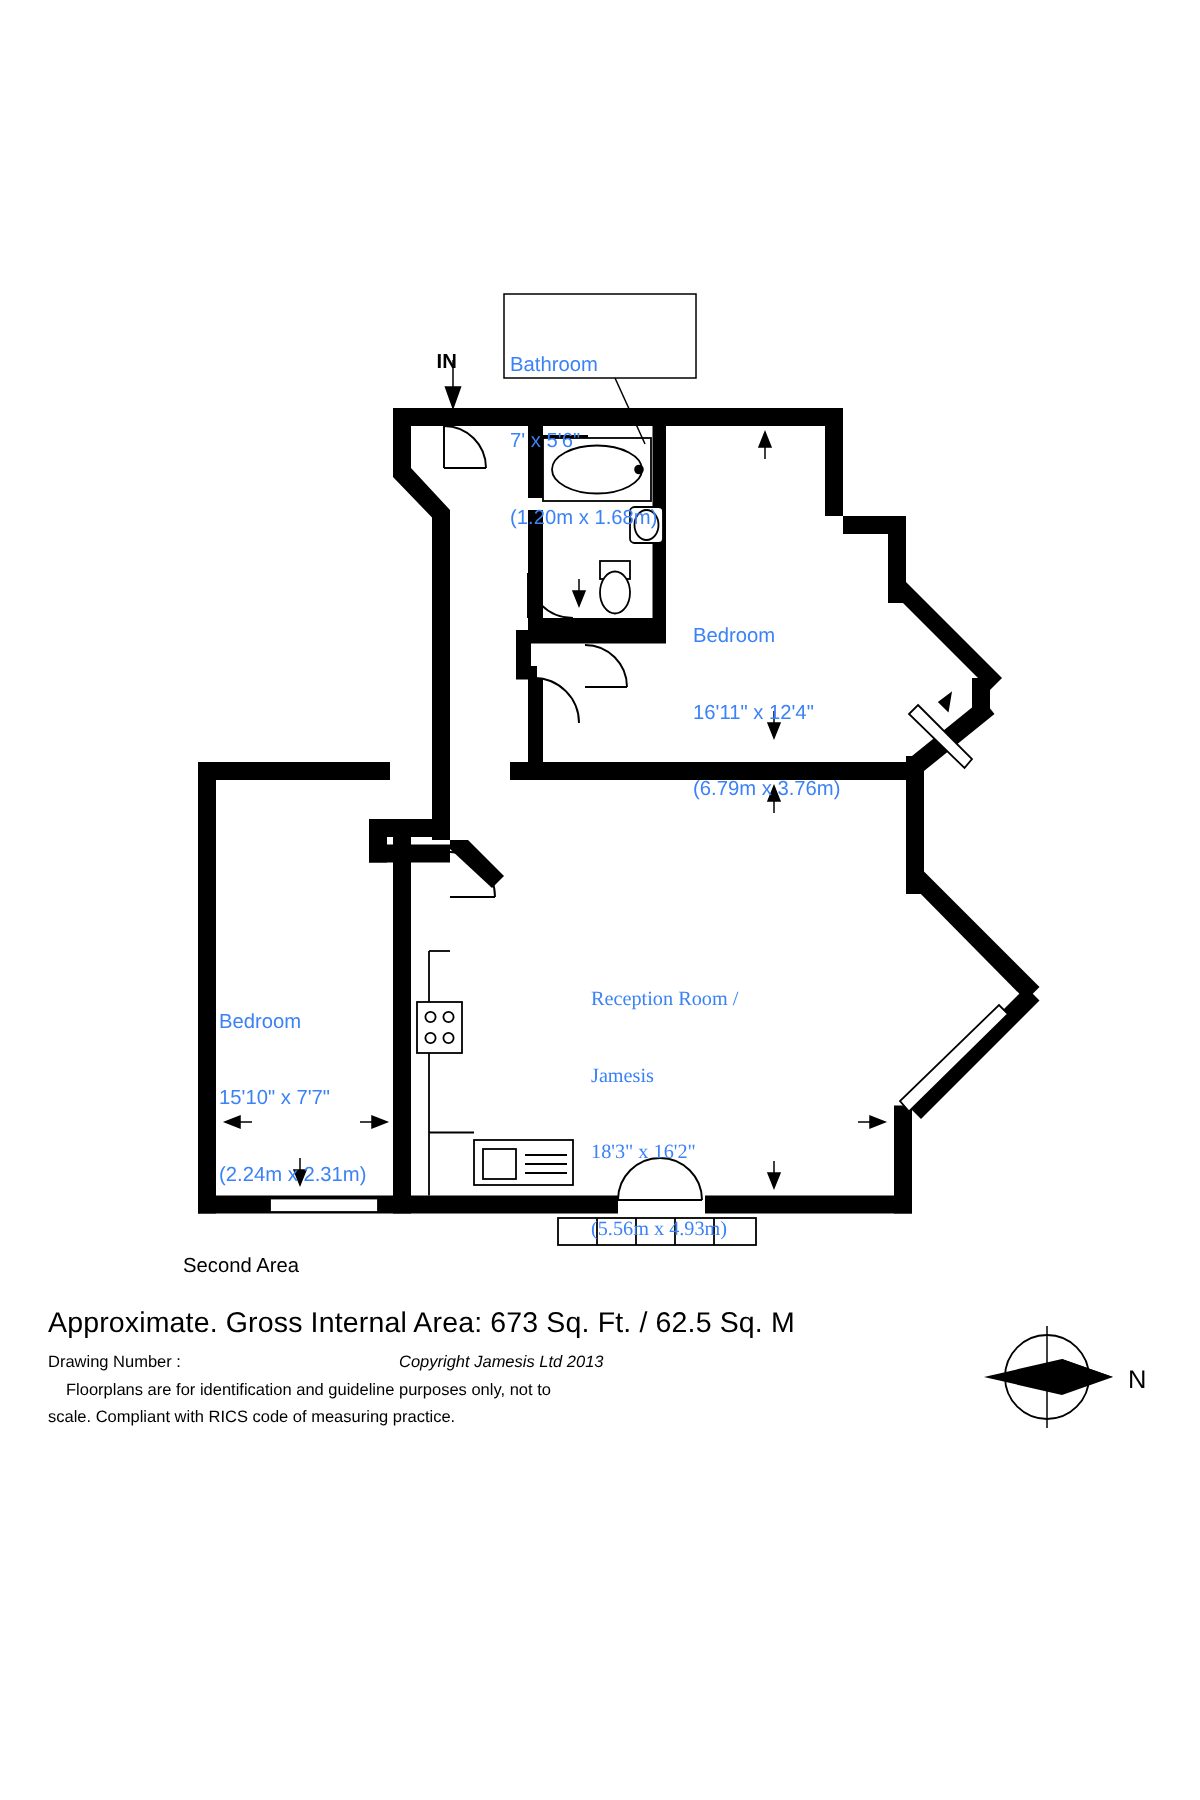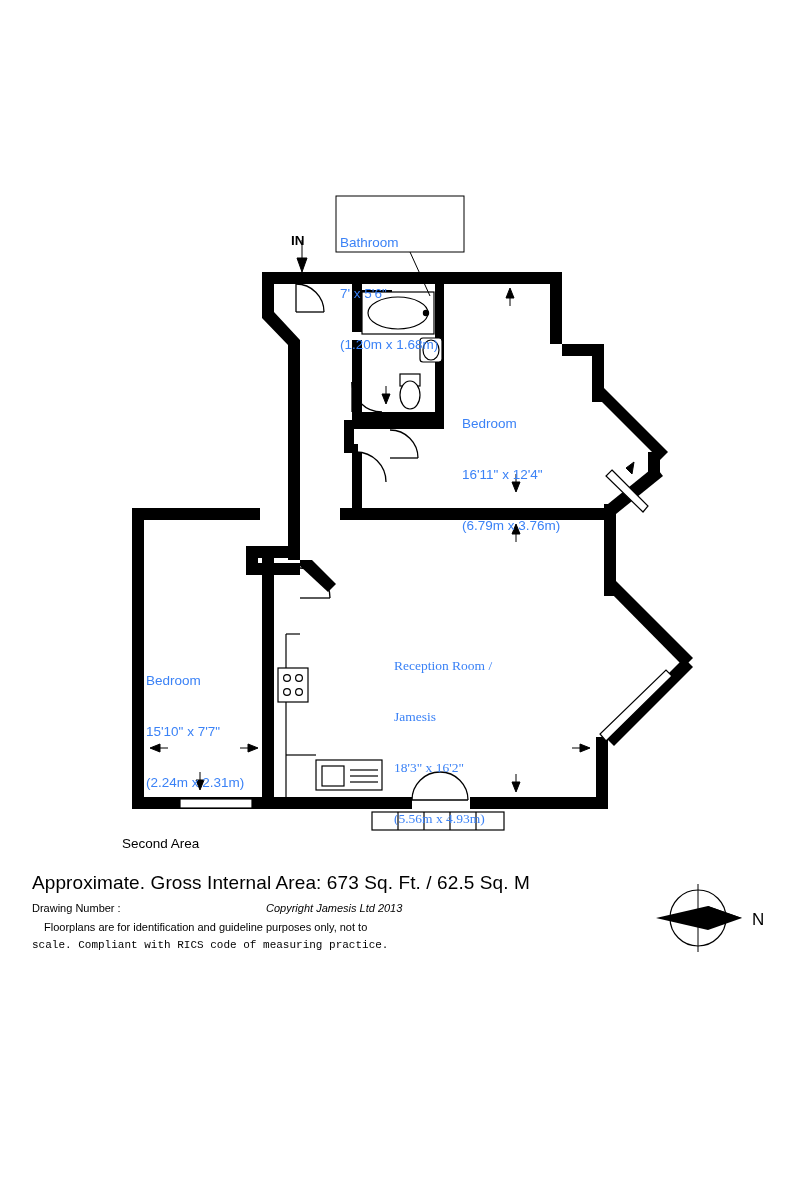--- a/index.html
+++ b/index.html
@@ -260,21 +260,21 @@
     <span>(5.56m x 4.93m)</span>
   </div>
 
   <div class="floor-label">Second Area</div>
 
   <div class="footer-main">Approximate. Gross Internal Area: 673 Sq. Ft. / 62.5 Sq. M</div>
 
   <div class="footer-small" style="left:32px; top:900px;">Drawing Number :</div>
   <div class="footer-small" style="left:266px; top:900px;font-style:italic;">Copyright Jamesis Ltd 2013</div>
   <div class="footer-small" style="left:32px; top:919px;margin-left:12px;">Floorplans are for identification and guideline purposes only, not to</div>
-  <div class="footer-small" style="left:32px; top:937px;font-family:Liberation Mono, monospace;">scale. Compliant with RICS code of measuring practice.</div>
+  <div class="footer-small" style="left:32px; top:937px;">scale. Compliant with RICS code of measuring practice.</div>
 
   <svg width="140" height="80" viewBox="0 0 140 80" style="position:absolute;left:648px;top:878px;">
     <circle cx="50" cy="40" r="28" fill="none" stroke="#000000" stroke-width="1.2"></circle>
     <line x1="50" y1="6" x2="50" y2="74" stroke="#000000" stroke-width="1"></line>
     <polygon points="8,40 60,28 94,40 60,52" fill="#000000"></polygon>
     <polygon points="60,28 94,40 60,40" fill="#000000"></polygon>
     <text x="104" y="47" font-family="Liberation Sans, sans-serif" font-size="17" fill="#000000">N</text>
   </svg>
 
 </div>

